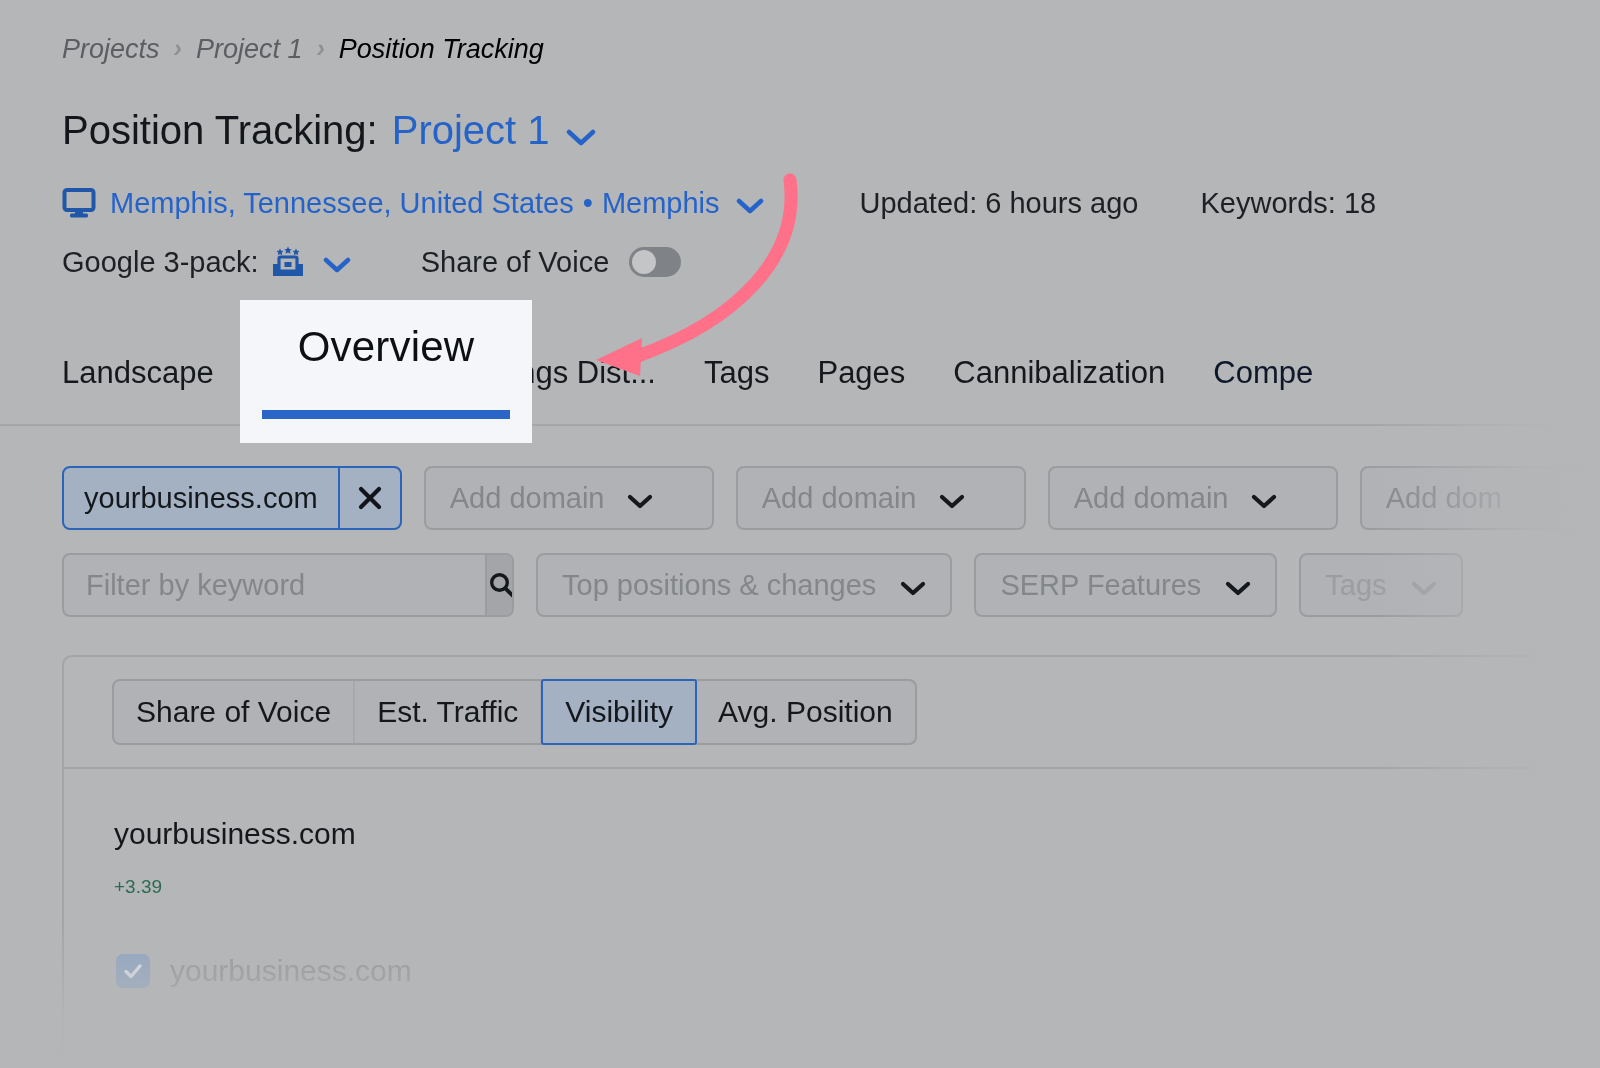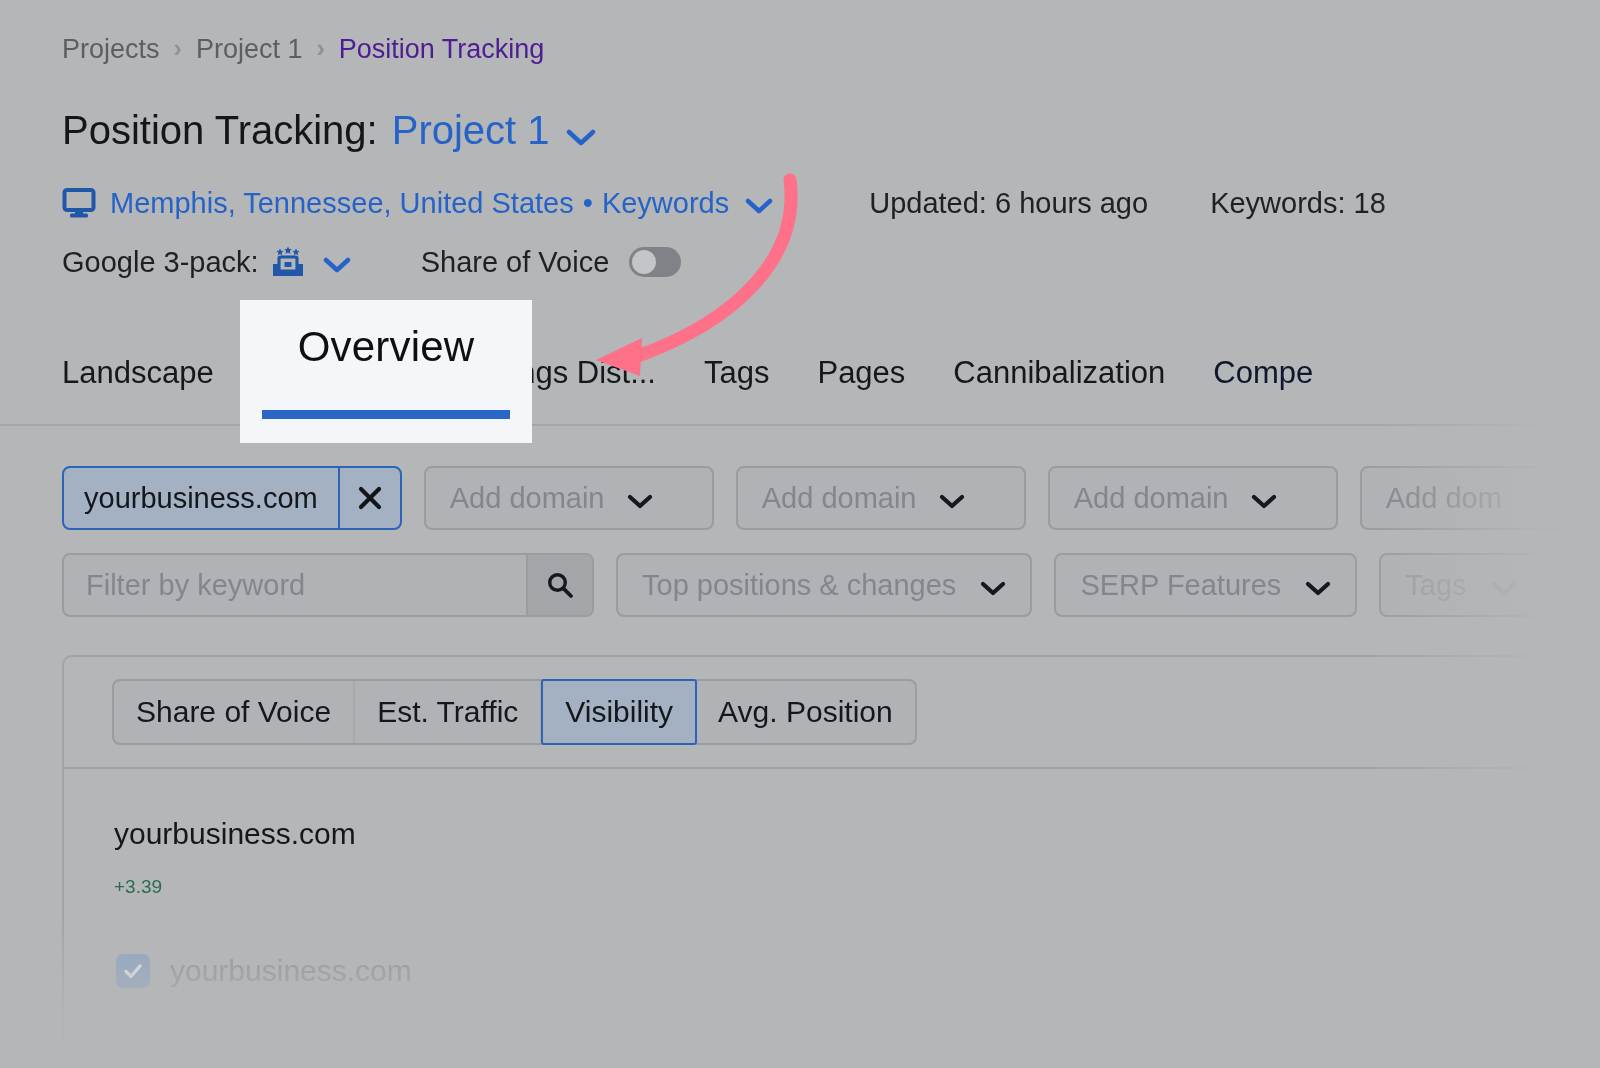--- a/index.html
+++ b/index.html
@@ -28,23 +28,24 @@
   .breadcrumb {
     position: absolute;
     left: 62px;
     top: 36px;
     display: flex;
     align-items: center;
     gap: 14px;
     font-size: 27px;
     line-height: 1;
     white-space: nowrap;
+    font-style: italic;
   }
   .crumb { color: #5b5f63; }
-  .crumb.last { color: #4c1d95; }
+  .crumb.last { color: #000000; }
   .crumb-sep {
     color: #8e9295;
     font-size: 25px;
     font-weight: bold;
     line-height: 1;
     transform: translateY(-1px);
   }
 
   
   .page-title {
@@ -242,21 +243,21 @@
     white-space: nowrap;
   }
   .search-wrap {
     height: 64px;
     border: 2px solid #9a9da0;
     border-radius: 8px;
     background: #b0b2b5;
     display: flex;
     align-items: stretch;
     overflow: hidden;
-    width: 532px;
+    width: 452px;
   }
   .search-input {
     flex: 1;
     border: none;
     background: transparent;
     outline: none;
     padding: 0 22px;
     font-size: 29px;
     font-family: "Liberation Sans", sans-serif;
     color: #14171b;
@@ -462,21 +463,21 @@
   <div class="meta-row">
     <span class="monitor-icon">
       <svg width="34" height="30" viewBox="0 0 34 30" aria-hidden="true">
         <rect x="2.5" y="2" width="29" height="20" rx="2.5" fill="none" stroke="#2157a8" stroke-width="4"></rect>
         <rect x="13" y="22" width="8" height="4" fill="#2157a8"></rect>
         <rect x="8" y="25.5" width="18" height="4" rx="1.5" fill="#2157a8"></rect>
       </svg>
     </span>
     <span class="loc-link">Memphis, Tennessee, United States</span>
     <span class="dot-sep">•</span>
-    <span class="loc-link">Keywords</span>
+    <span class="loc-link">Memphis</span>
     <span class="chev-meta">
       <svg width="28" height="17" viewBox="0 0 28 17" aria-hidden="true">
           <path d="M3 3 L14 13 L25 3" fill="none" stroke="#2563c9" stroke-width="4.5" stroke-linecap="round" stroke-linejoin="round"></path>
         </svg>
     </span>
     <span class="updated">Updated: 6 hours ago</span>
     <span class="kw-stat">Keywords: 18</span>
   </div>
 
   <div class="meta-row2">

